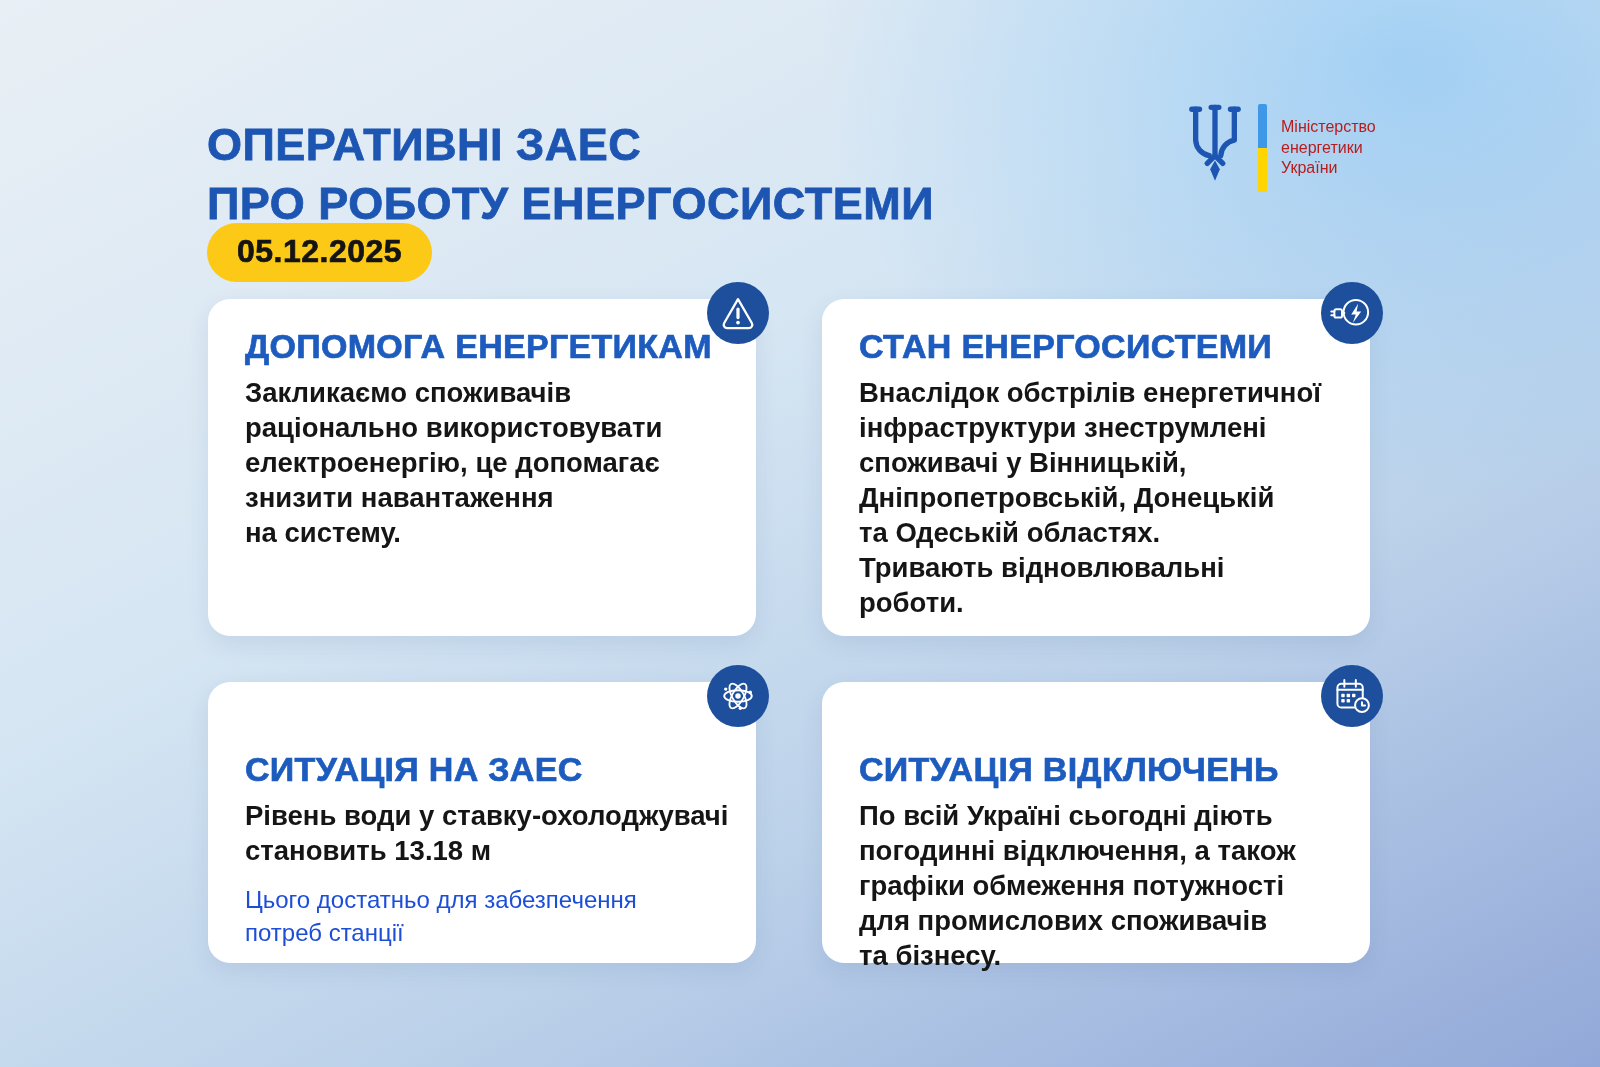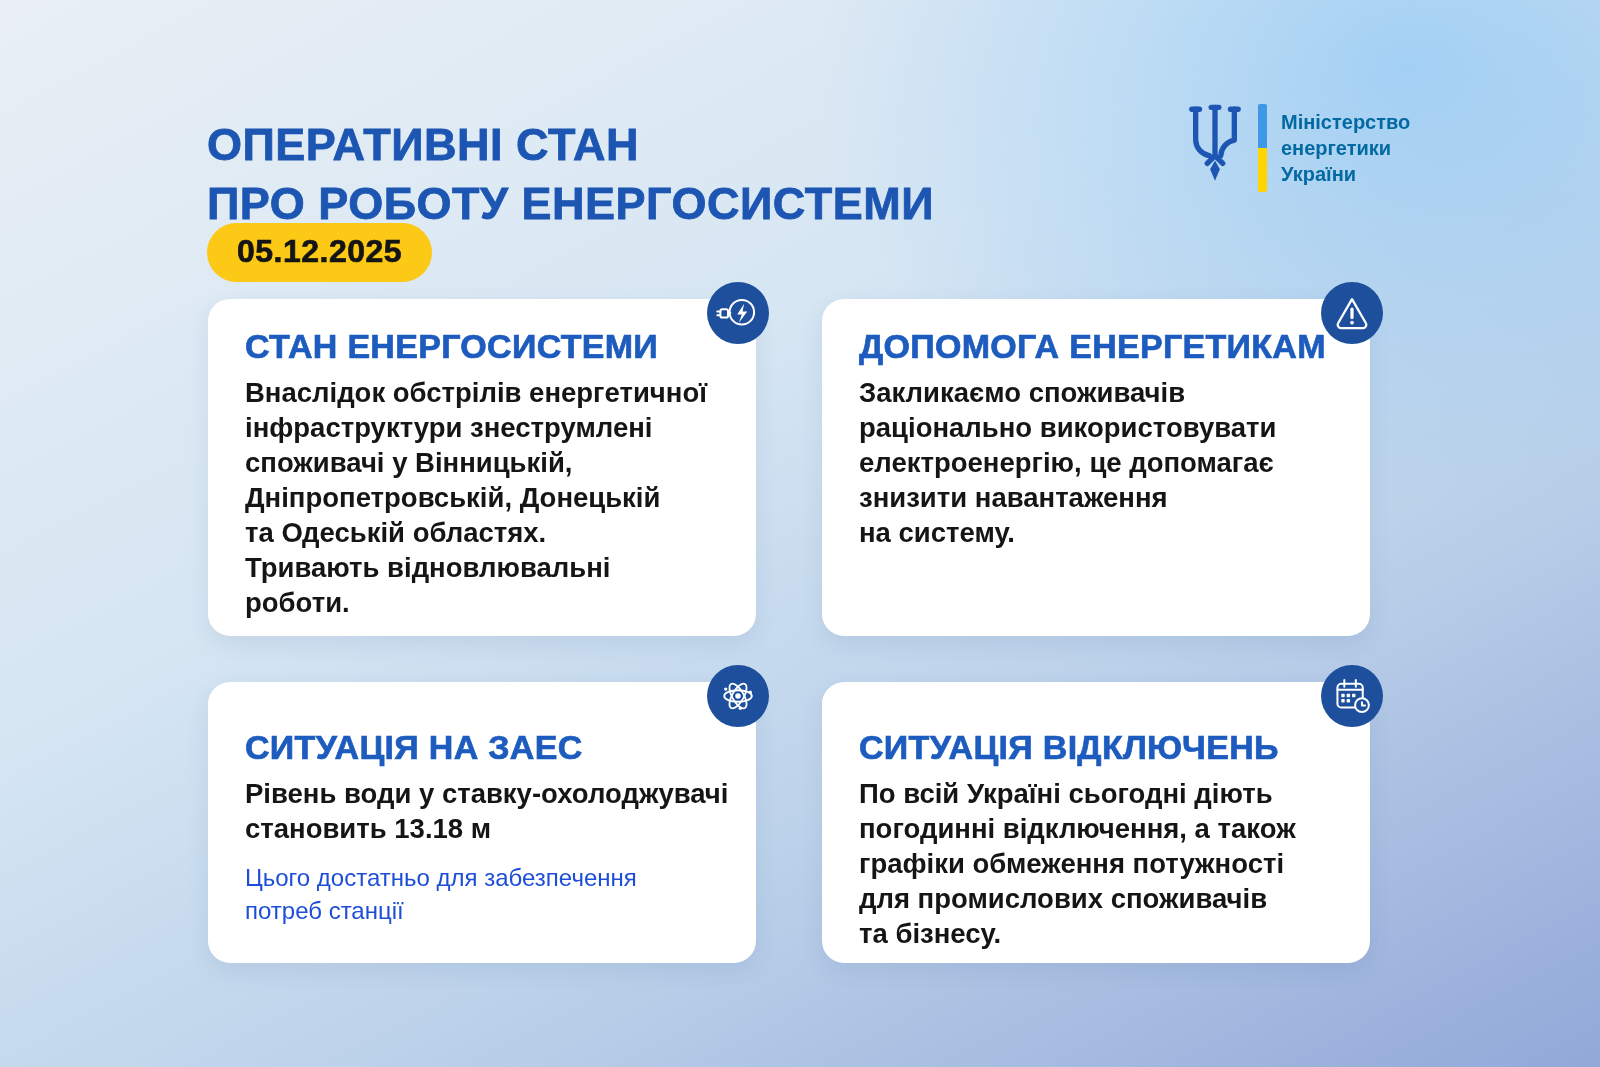--- a/index.html
+++ b/index.html
@@ -20,61 +20,61 @@
   }
   .logo{
     position:absolute;left:1186px;top:102px;
     display:flex;align-items:center;gap:14px;
   }
   .logo .bar{
     width:9px;height:88px;border-radius:2px;
     background:linear-gradient(#3f97e8 0 50%, #ffd500 50% 100%);
   }
   .logo .ministry{
-    font-size:20px;line-height:1.3;font-weight:700;color:#0369a1;
+    font-size:16px;line-height:1.3;font-weight:400;color:#b91c1c;
   }
   .date-badge{
     position:absolute;left:207px;top:223px;
     background:#fbc916;color:#141414;
     font-size:32px;font-weight:800;letter-spacing:0.5px;
     padding:10px 30px 12px 30px;border-radius:30px;text-align:center;
     -webkit-text-stroke:0.7px #141414;
   }
   
   .cards{
     position:absolute;left:208px;top:299px;width:1162px;
     display:grid;grid-template-columns:548px 548px;grid-template-rows:337px 281px;
     column-gap:66px;row-gap:46px;
   }
   .card{
     position:relative;background:#ffffff;border-radius:22px;
     padding:28px 22px 0 37px;box-sizing:border-box;
     box-shadow:0 8px 22px rgba(50,80,140,0.10);
   }
-  .card.row2{padding-top:46px;}
+  .card.row2{padding-top:68px;}
   .card-title{
     font-size:34px;font-weight:800;color:#1d5cbe;letter-spacing:0.3px;
     margin:0 0 10px 0;-webkit-text-stroke:0.7px #1d5cbe;
   }
   .card-body{
     font-size:27.5px;line-height:1.27;font-weight:700;color:#151515;margin:0;
   }
   .card-note{
     font-size:24px;line-height:1.38;font-weight:400;color:#1d4ed8;margin:14px 0 0 0;
   }
   .icon-badge{
     position:absolute;top:-17px;right:-13px;width:62px;height:62px;border-radius:50%;
     background:#1d4f9c;display:flex;align-items:center;justify-content:center;
   }
   .icon-badge svg{display:block;}
 </style>
 </head>
 <body>
 
-<h1 class="main-title pre">ОПЕРАТИВНІ СТАН
+<h1 class="main-title pre">ОПЕРАТИВНІ ЗАЕС
 ПРО РОБОТУ ЕНЕРГОСИСТЕМИ</h1>
 
 <div class="logo">
   <span>
     <svg width="58" height="88" viewBox="0 0 60 90" fill="none" stroke="#1d56b2" stroke-width="5.5" stroke-linecap="round" stroke-linejoin="round">
       <path d="M10 7 v32 a17 17 0 0 0 14 16"></path>
       <path d="M50 7 v32 a17 17 0 0 0 -14 16"></path>
       <path d="M30 5 v50"></path>
       <path d="M6 7 h8 M46 7 h8 M26 5 h8"></path>
       <path d="M30 55 l-8 8 M30 55 l8 8"></path>
@@ -86,51 +86,51 @@
 енергетики
 України</span>
 </div>
 
 <div class="date-badge">05.12.2025</div>
 
 <div class="cards">
 
   <section class="card">
     <span class="icon-badge">
+      <svg width="46" height="46" viewBox="0 0 60 60" fill="none" stroke="#ffffff" stroke-width="3" stroke-linecap="round" stroke-linejoin="round">
+        <path d="M30 12 L48 43 a4.5 4.5 0 0 1 -4 6.8 H16 a4.5 4.5 0 0 1 -4 -6.8 Z"></path>
+        <path d="M30 25 v11" stroke-width="4.2"></path>
+        <circle cx="30" cy="42.5" r="2.4" fill="#ffffff" stroke="none"></circle>
+      </svg>
+    </span>
+    <h2 class="card-title">ДОПОМОГА ЕНЕРГЕТИКАМ</h2>
+    <p class="card-body pre">Закликаємо споживачів
+раціонально використовувати
+електроенергію, це допомагає
+знизити навантаження
+на систему.</p>
+  </section>
+
+  <section class="card">
+    <span class="icon-badge">
       <svg width="46" height="46" viewBox="0 0 60 60" fill="none" stroke="#ffffff" stroke-width="2.6" stroke-linecap="round" stroke-linejoin="round">
         <circle cx="35" cy="29" r="16"></circle>
         <path d="M38 18 L29 32 h6 l-4 11 L42 28 h-6 z" fill="#ffffff" stroke="none"></path>
         <rect x="7" y="25" width="10" height="11" rx="2.5"></rect>
         <path d="M7 28 h-4 M7 33 h-4 M17 30 h3"></path>
       </svg>
     </span>
     <h2 class="card-title">СТАН ЕНЕРГОСИСТЕМИ</h2>
     <p class="card-body pre">Внаслідок обстрілів енергетичної
 інфраструктури знеструмлені
 споживачі у Вінницькій,
 Дніпропетровській, Донецькій
 та Одеській областях.
 Тривають відновлювальні
 роботи.</p>
-  </section>
-
-  <section class="card">
-    <span class="icon-badge">
-      <svg width="46" height="46" viewBox="0 0 60 60" fill="none" stroke="#ffffff" stroke-width="3" stroke-linecap="round" stroke-linejoin="round">
-        <path d="M30 12 L48 43 a4.5 4.5 0 0 1 -4 6.8 H16 a4.5 4.5 0 0 1 -4 -6.8 Z"></path>
-        <path d="M30 25 v11" stroke-width="4.2"></path>
-        <circle cx="30" cy="42.5" r="2.4" fill="#ffffff" stroke="none"></circle>
-      </svg>
-    </span>
-    <h2 class="card-title">ДОПОМОГА ЕНЕРГЕТИКАМ</h2>
-    <p class="card-body pre">Закликаємо споживачів
-раціонально використовувати
-електроенергію, це допомагає
-знизити навантаження
-на систему.</p>
   </section>
 
   <section class="card row2">
     <span class="icon-badge">
       <svg width="46" height="46" viewBox="0 0 60 60" fill="none" stroke="#ffffff" stroke-width="2.4">
         <ellipse cx="30" cy="30" rx="18" ry="7.5" transform="rotate(0 30 30)"></ellipse>
         <ellipse cx="30" cy="30" rx="18" ry="7.5" transform="rotate(60 30 30)"></ellipse>
         <ellipse cx="30" cy="30" rx="18" ry="7.5" transform="rotate(120 30 30)"></ellipse>
         <circle cx="30" cy="30" r="3.6" fill="#ffffff" stroke="none"></circle>
         <circle cx="14" cy="21" r="2.2" fill="#ffffff" stroke="none"></circle>

